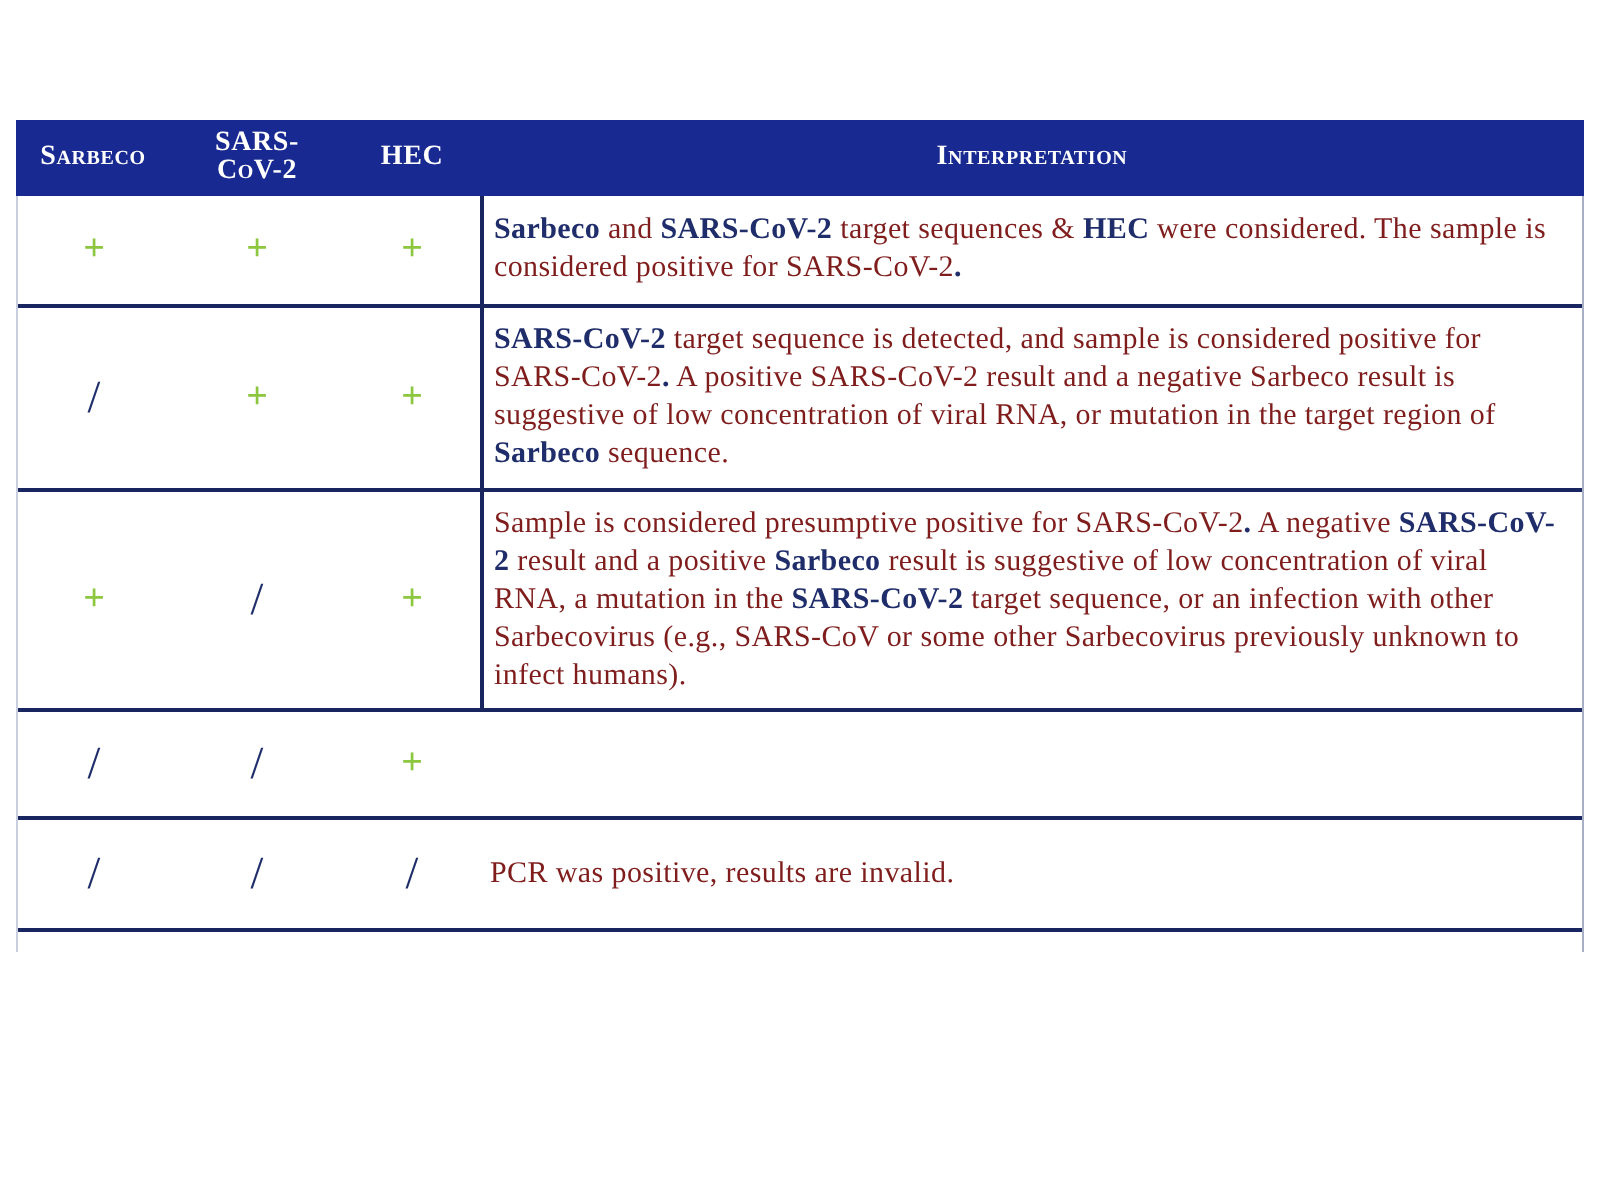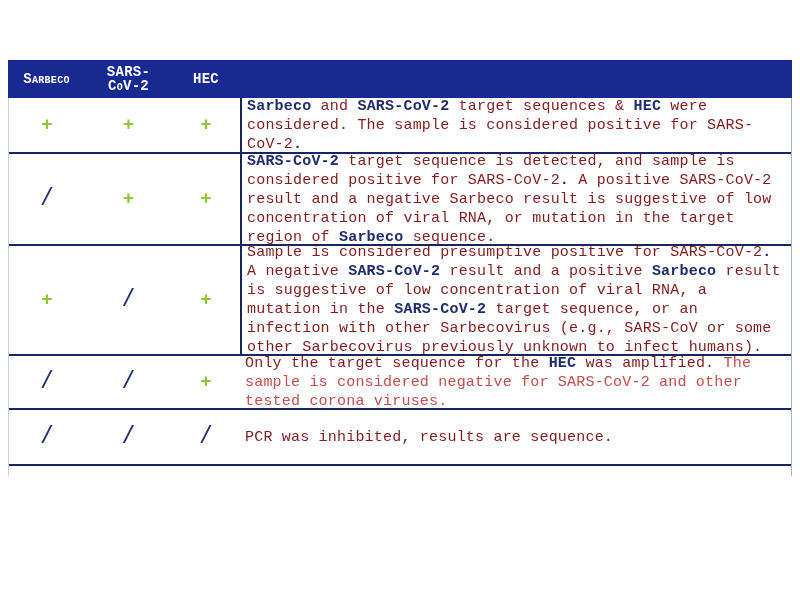--- a/index.html
+++ b/index.html
@@ -1,18 +1,18 @@
 <!DOCTYPE html>
 <html><head>
 <meta charset="utf-8">
 <style>
   html,body { margin:0; padding:0; }
   .page {
     position:relative; width:800px; height:476px; background:#ffffff;
-    font-family:Liberation Mono, monospace; overflow:hidden;
+    font-family:Liberation Serif, serif; overflow:hidden;
   }
   .result-table { position:absolute; left:8px; top:60px; width:784px; box-sizing:border-box; }
 
   
   .thead {
     display:flex; align-items:center; height:38px;
     background:#182a91; color:#ffffff;
   }
   .th {
     display:flex; align-items:center; justify-content:center;
@@ -69,20 +69,23 @@
     <div class="thead">
       <div class="th th-sarbeco">
         <span class="wrap">Sarbeco</span>
       </div>
       <div class="th th-sars">
         <span class="wrap">SARS-CoV-2</span>
       </div>
       <div class="th th-hec">
         <span class="wrap">HEC</span>
       </div>
+      <div class="th th-interp">
+        <span class="wrap">Interpretation</span>
+      </div>
     </div>
     <div class="tbody">
         <div class="row">
           <div class="cell-sym col-sarbeco sym-plus">+</div>
           <div class="cell-sym col-sars sym-plus">+</div>
           <div class="cell-sym col-hec sym-plus">+</div>
           <div class="cell-interp">
             <div><span class="seg-bold">Sarbeco</span><span class="seg-normal"> and </span><span class="seg-bold">SARS-CoV-2</span><span class="seg-normal"> target sequences &amp; </span><span class="seg-bold">HEC</span><span class="seg-normal"> were considered. The </span><span class="seg-green">sample is considered positive for SARS-CoV-2</span><span class="seg-bold">.</span></div>
           </div>
         </div>
@@ -99,30 +102,27 @@
           <div class="cell-sym col-sars sym-slash">/</div>
           <div class="cell-sym col-hec sym-plus">+</div>
           <div class="cell-interp">
             <div><span class="seg-green">Sample is considered presumptive positive for SARS-CoV-2</span><span class="seg-bold">.</span><span class="seg-normal"> A negative </span><span class="seg-bold">SARS-CoV-2</span><span class="seg-normal"> result and a positive </span><span class="seg-bold">Sarbeco</span><span class="seg-normal"> result is suggestive of low concentration of viral RNA, a mutation in the </span><span class="seg-bold">SARS-CoV-2</span><span class="seg-normal"> target sequence, or an infection with other Sarbecovirus (e.g., SARS-CoV or some other Sarbecovirus previously unknown to infect humans).</span></div>
           </div>
         </div>
         <div class="row">
           <div class="cell-sym col-sarbeco sym-slash">/</div>
           <div class="cell-sym col-sars sym-slash">/</div>
           <div class="cell-sym col-hec sym-plus">+</div>
-          <div class="cell-interp">
-            <div><span class="seg-normal">Only the target sequence for the </span><span class="seg-bold">HEC</span><span class="seg-normal"> was amplified. </span><span class="seg-red">The sample is considered negative for SARS-CoV-2 and other tested corona viruses.</span></div>
-          </div>
         </div>
         <div class="row">
           <div class="cell-sym col-sarbeco sym-slash">/</div>
           <div class="cell-sym col-sars sym-slash">/</div>
           <div class="cell-sym col-hec sym-slash">/</div>
           <div class="cell-interp">
-            <div><span class="seg-normal">PCR was inhibited, results are sequence.</span></div>
+            <div><span class="seg-normal">PCR was positive, results are invalid.</span></div>
           </div>
         </div>
         <div class="row">
           <div class="cell-sym col-sarbeco sym-plus">+</div>
           <div class="cell-sym col-sars sym-plus">+</div>
           <div class="cell-sym col-hec sym-slash">/</div>
           <div class="cell-interp">
             <div><span class="seg-normal">Expected Result for the </span><span class="seg-bold">TPC.</span></div>
           </div>
         </div>

